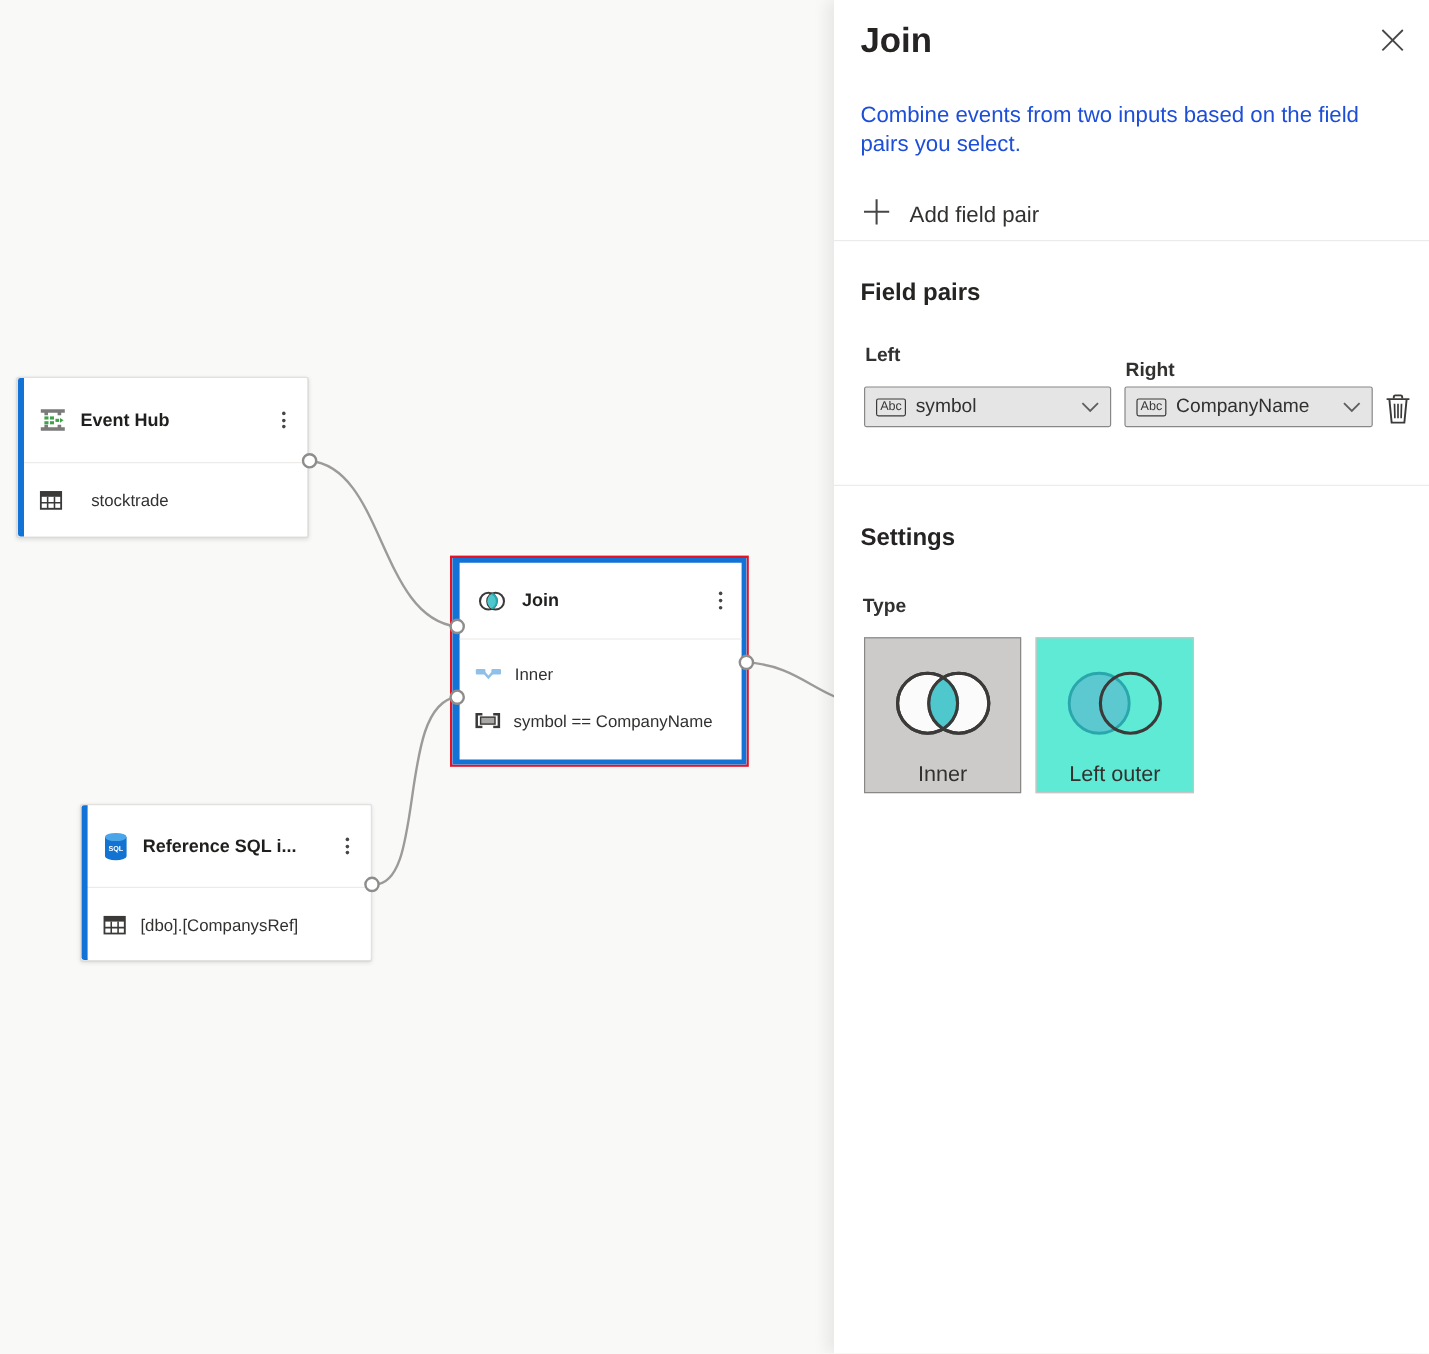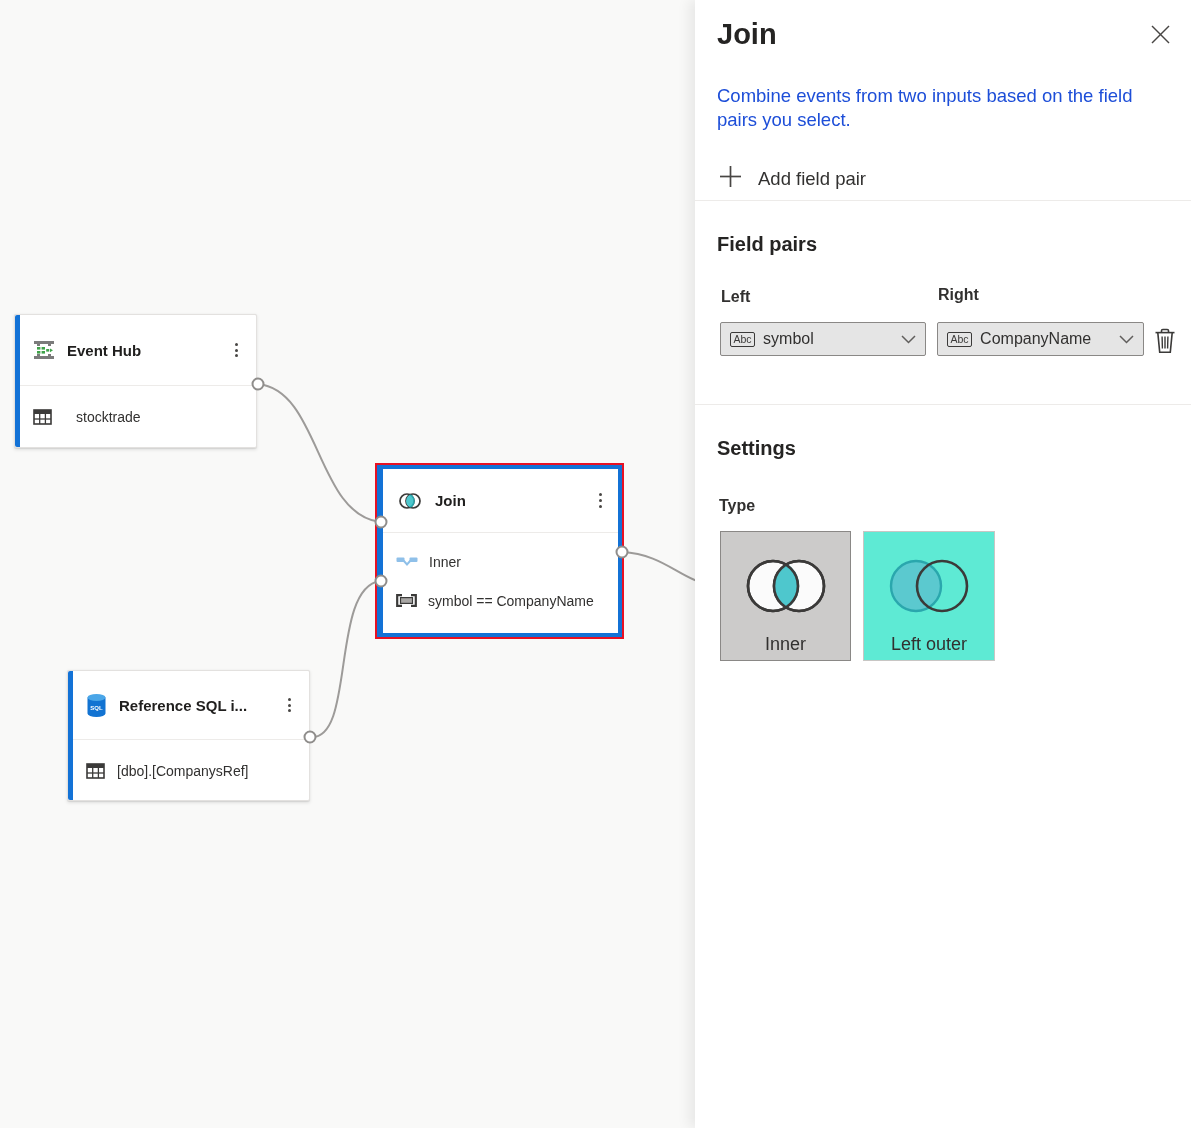--- a/index.html
+++ b/index.html
@@ -216,21 +216,21 @@
         </svg>
       </span>
       <span>Add field pair</span>
     </div>
 
     <div class="divider" style="top:200px"></div>
 
     <div class="section-h" style="top:233px">Field pairs</div>
 
     <div class="field-label" style="left:26px; top:288px">Left</div>
-    <div class="field-label" style="left:243px; top:286px">Right</div>
+    <div class="field-label" style="left:243px; top:300px">Right</div>
 
     <div class="dropdown dd-left">
       <span class="abc-badge">Abc</span>
       <span class="dd-value">symbol</span>
       <span class="dd-chevron">
         <svg width="15" height="9" viewBox="0 0 15 9">
             <path d="M1,1 L7.5,7.5 L14,1" fill="none" stroke="#605e5c" stroke-width="1.5"></path>
           </svg>
       </span>
     </div>

